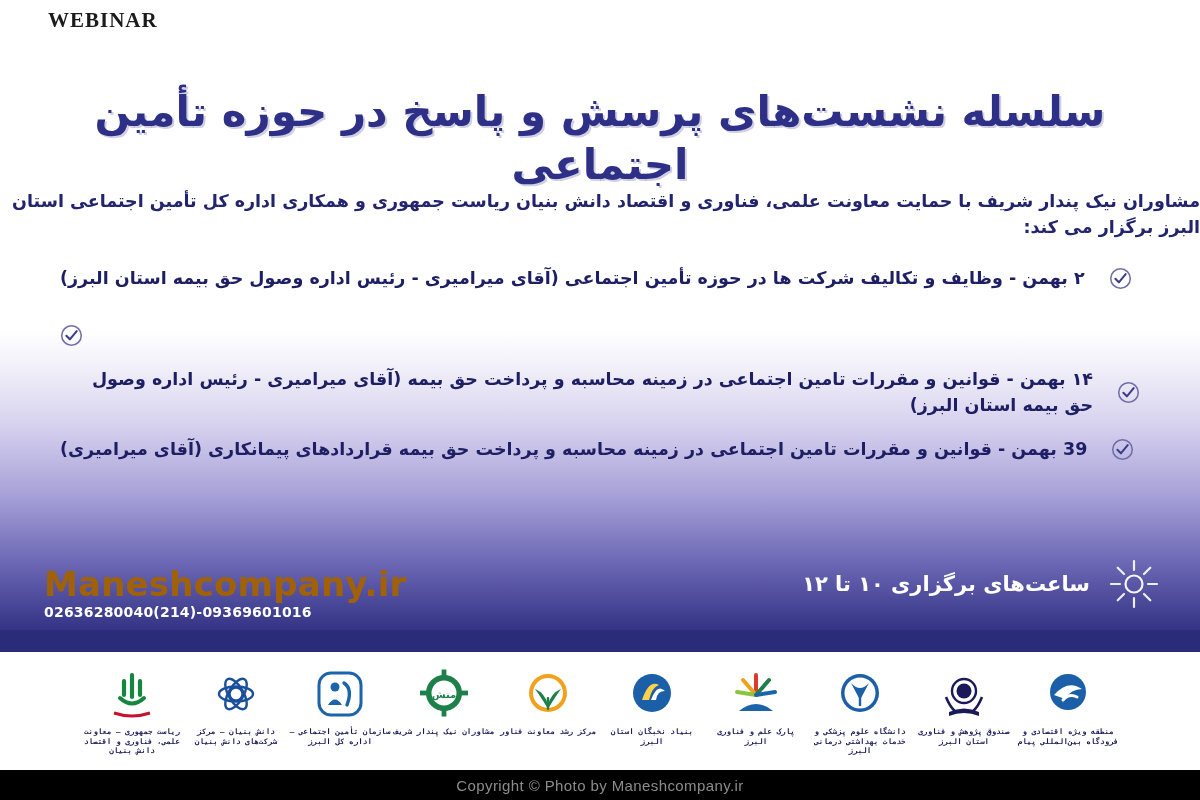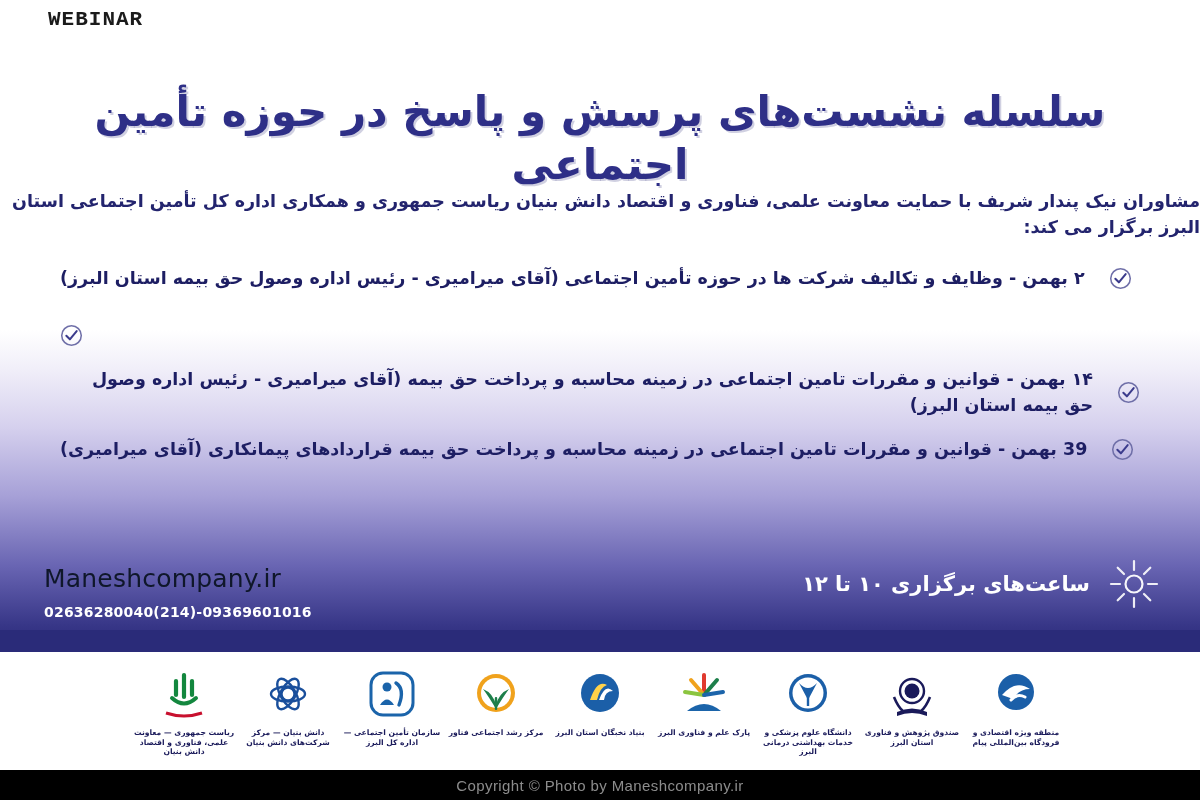--- a/index.html
+++ b/index.html
@@ -45,21 +45,21 @@
     width: 1200px;
     height: 22px;
     background: #2a2b79;
   }
 
   
   .webinar {
     position: absolute;
     top: 8px;
     left: 48px;
-    font-family: Liberation Mono, monospace;
+    font-family: Liberation Serif, serif;
     font-weight: bold;
     font-size: 21px;
     letter-spacing: 1px;
     color: #1b1b1b;
     direction: ltr;
   }
 
   
   .headline {
     position: absolute;
@@ -116,23 +116,23 @@
     height: 23px;
     display: inline-block;
   }
   .check-icon svg { display: block; }
 
   
   .site-name {
     position: absolute;
     left: 44px;
     top: 564px;
-    font-size: 25px;
-    font-weight: normal;
-    color: #0f172a;
+    font-size: 34px;
+    font-weight: bold;
+    color: #a16207;
     direction: ltr;
     letter-spacing: 0.2px;
   }
   .phones {
     position: absolute;
     left: 44px;
     top: 604px;
     font-size: 14px;
     font-weight: bold;
     color: #ffffff;
@@ -190,20 +190,21 @@
   }
   .logo .cap {
     margin-top: 3px;
     font-size: 7.6px;
     line-height: 1.28;
     text-align: center;
     color: #1a1a5a;
     font-weight: bold;
     width: 102px;
     word-break: break-word;
+    font-family: Liberation Mono, monospace;
   }
 
   
   .copyright {
     position: absolute;
     left: 0;
     top: 770px;
     width: 1200px;
     height: 30px;
     display: flex;
@@ -327,34 +328,52 @@
         <svg width="54" height="54" viewBox="0 0 54 54">
           <rect x="6" y="6" width="42" height="42" rx="12" fill="none" stroke="#1b64aa" stroke-width="3"></rect>
           <circle cx="22" cy="20" r="4.5" fill="#1b64aa"></circle>
           <path d="M15 38 Q22 27 29 38" fill="#1b64aa"></path>
           <path d="M31 16 Q40 22 34 38" fill="none" stroke="#1b64aa" stroke-width="3.4" stroke-linecap="round"></path>
         </svg>
       </div>
       <div class="cap">سازمان تأمین اجتماعی — اداره کل البرز</div>
     </div>
 
+    <div class="logo">
+      <div class="mark">
+        <svg width="54" height="54" viewBox="0 0 54 54">
+          <g fill="#1d7f4a">
+            <circle cx="27" cy="26" r="18"></circle>
+          </g>
+          <circle cx="27" cy="26" r="12.5" fill="#ffffff"></circle>
+          <g fill="#1d7f4a">
+            <rect x="24.6" y="2.5" width="4.8" height="7"></rect>
+            <rect x="24.6" y="42.5" width="4.8" height="7"></rect>
+            <rect x="3" y="23.6" width="7" height="4.8"></rect>
+            <rect x="44" y="23.6" width="7" height="4.8"></rect>
+          </g>
+          <text x="27" y="31" font-size="10" font-weight="bold" fill="#1d7f4a" text-anchor="middle" font-family="DejaVu Sans">منش</text>
+        </svg>
+      </div>
+      <div class="cap">مشاوران نیک پندار شریف</div>
+    </div>
 
     <div class="logo">
       <div class="mark">
         <svg width="54" height="54" viewBox="0 0 54 54">
           <circle cx="27" cy="26" r="19" fill="#f0a21c"></circle>
           <circle cx="27" cy="26" r="15" fill="#ffffff"></circle>
           <g fill="#1d7f4a">
             <path d="M27 42 Q20 30 14 22 Q24 26 27 38 Z"></path>
             <path d="M27 42 Q34 30 40 22 Q30 26 27 38 Z"></path>
             <rect x="25.8" y="30" width="2.4" height="13" rx="1"></rect>
           </g>
         </svg>
       </div>
-      <div class="cap">مرکز رشد اجتماعی فناور</div>
+      <div class="cap">مرکز رشد معاونت فناور</div>
     </div>
 
     <div class="logo">
       <div class="mark">
         <svg width="54" height="54" viewBox="0 0 54 54">
           <circle cx="27" cy="26" r="19" fill="#1b5fa8"></circle>
           <path d="M17 33 Q24 12 34 18 Q27 20 24 33 Z" fill="#ffd24a"></path>
           <path d="M26 33 Q32 16 40 24 Q32 24 31 33 Z" fill="#ffffff"></path>
         </svg>
       </div>

